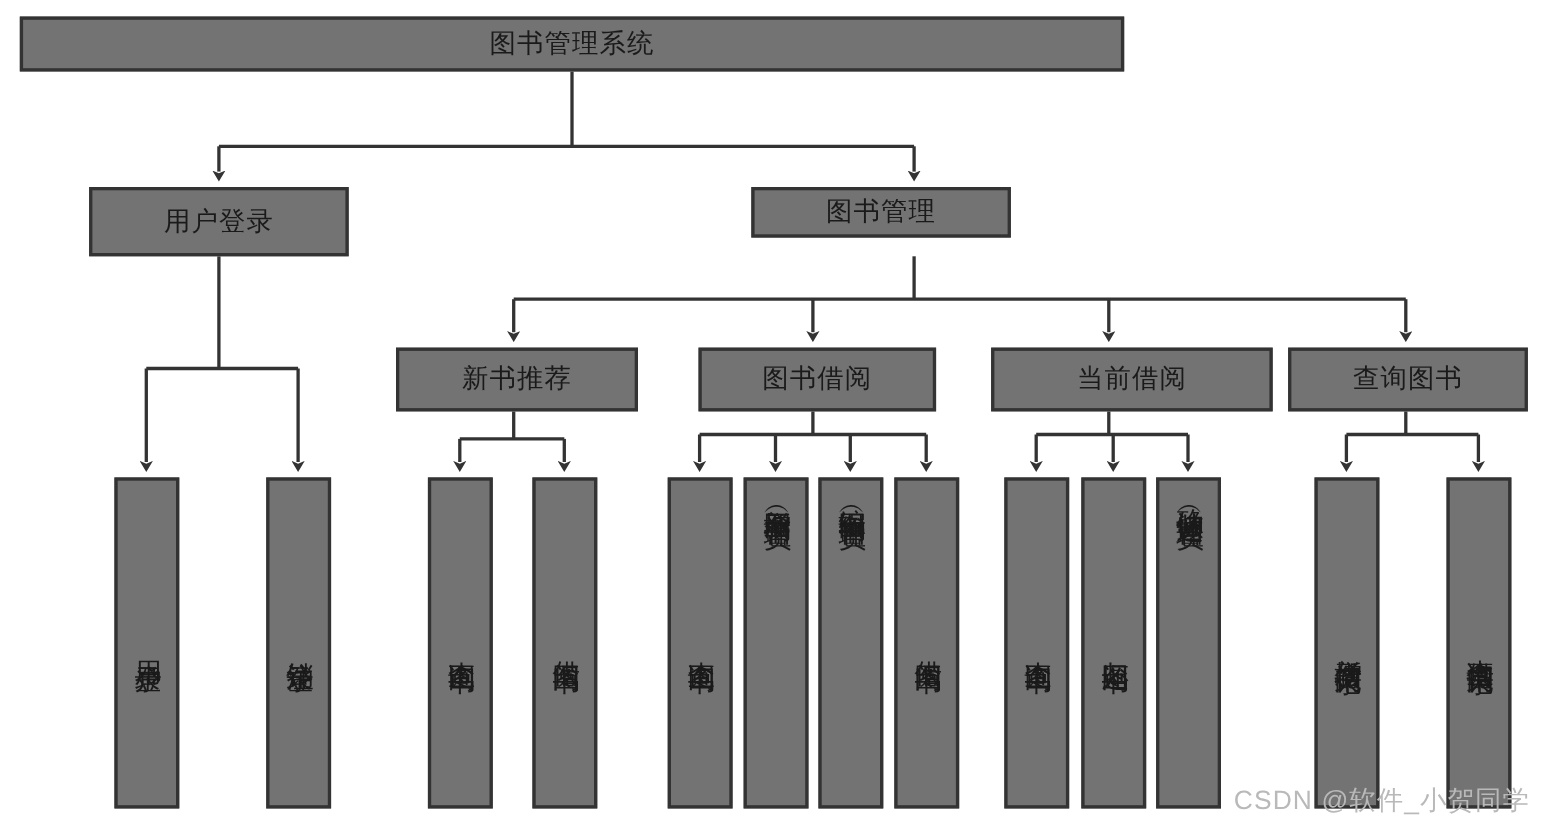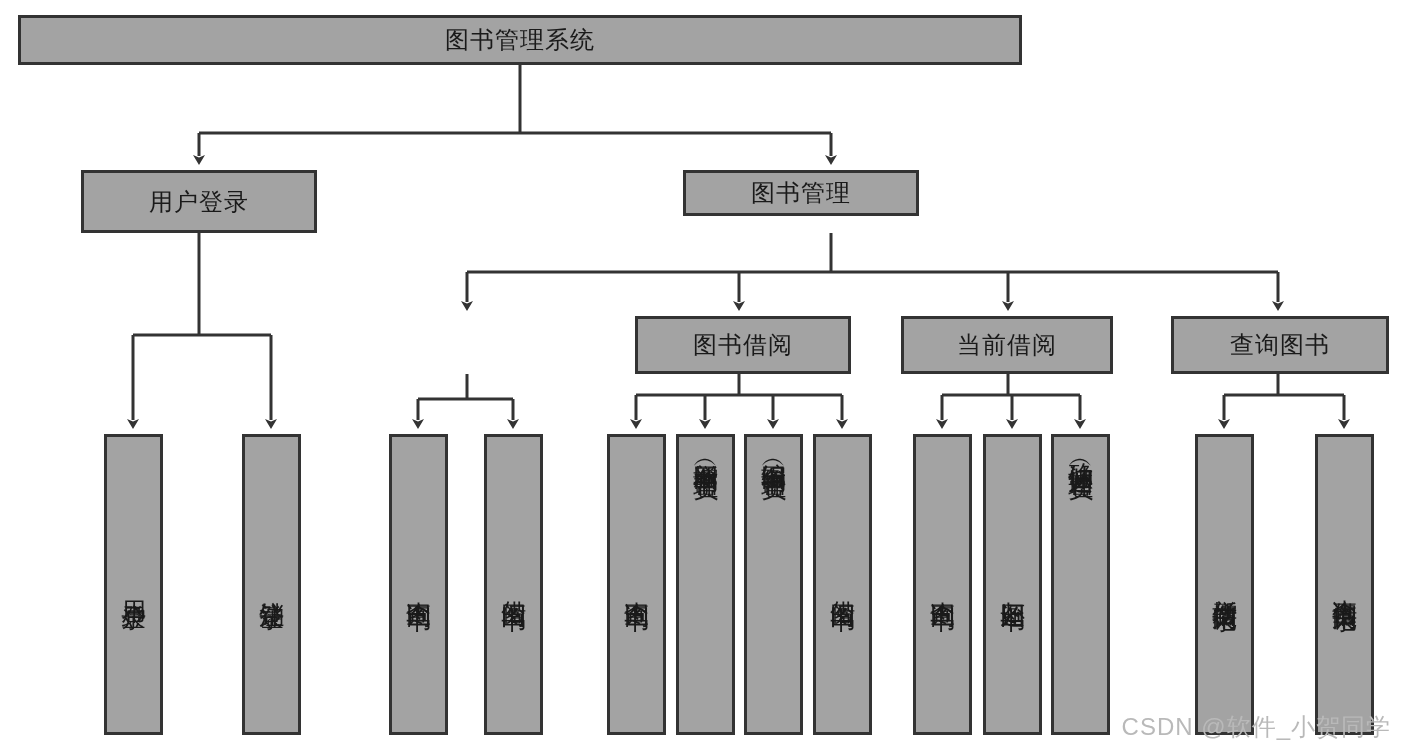--- a/index.html
+++ b/index.html
@@ -22,21 +22,21 @@
     left: 0;
     top: 0;
     width: 1405px;
     height: 747px;
     pointer-events: none;
   }
   .node {
     position: absolute;
     box-sizing: border-box;
     border: 3px solid #333333;
-    background: #a3a3a3;
+    background: #737373;
     display: flex;
     align-items: center;
     justify-content: center;
     color: #1a1a1a;
   }
   .node.horiz {
     font-size: 24px;
     line-height: 1.25;
     letter-spacing: 1px;
   }
@@ -119,22 +119,23 @@
       <path d="M 1224 395 L 1224 420" marker-end="url(#arrow)"></path>
       <path d="M 1344 395 L 1344 420" marker-end="url(#arrow)"></path>
     </g>
   </svg>
 
   <div class="node horiz" style="left: 18px; top: 15px; width: 1004px; height: 50px;">图书管理系统</div>
 
   <div class="node horiz" style="left: 81px; top: 170px; width: 236px; height: 63px;">用户登录</div>
   <div class="node horiz" style="left: 683px; top: 170px; width: 236px; height: 46px;">图书管理</div>
 
+  <div class="node horiz" style="left: 360px; top: 316px; width: 220px; height: 58px;">新书推荐</div>
   <div class="node horiz" style="left: 635px; top: 316px; width: 216px; height: 58px;">图书借阅</div>
-  <div class="node horiz" style="left: 901px; top: 316px; width: 212px; height: 58px;">当前借阅</div>
+  <div class="node horiz" style="left: 901px; top: 316px; width: 256px; height: 58px;">当前借阅</div>
   <div class="node horiz" style="left: 1171px; top: 316px; width: 218px; height: 58px;">查询图书</div>
 
   <div class="node vert" style="left: 104px; top: 434px; width: 59px; height: 301px;">
       <span class="vtext">用户登录</span>
     </div>
   <div class="node vert" style="left: 242px; top: 434px; width: 59px; height: 301px;">
       <span class="vtext">注销登录</span>
     </div>
   <div class="node vert" style="left: 389px; top: 434px; width: 59px; height: 301px;">
       <span class="vtext">查询图书</span>

